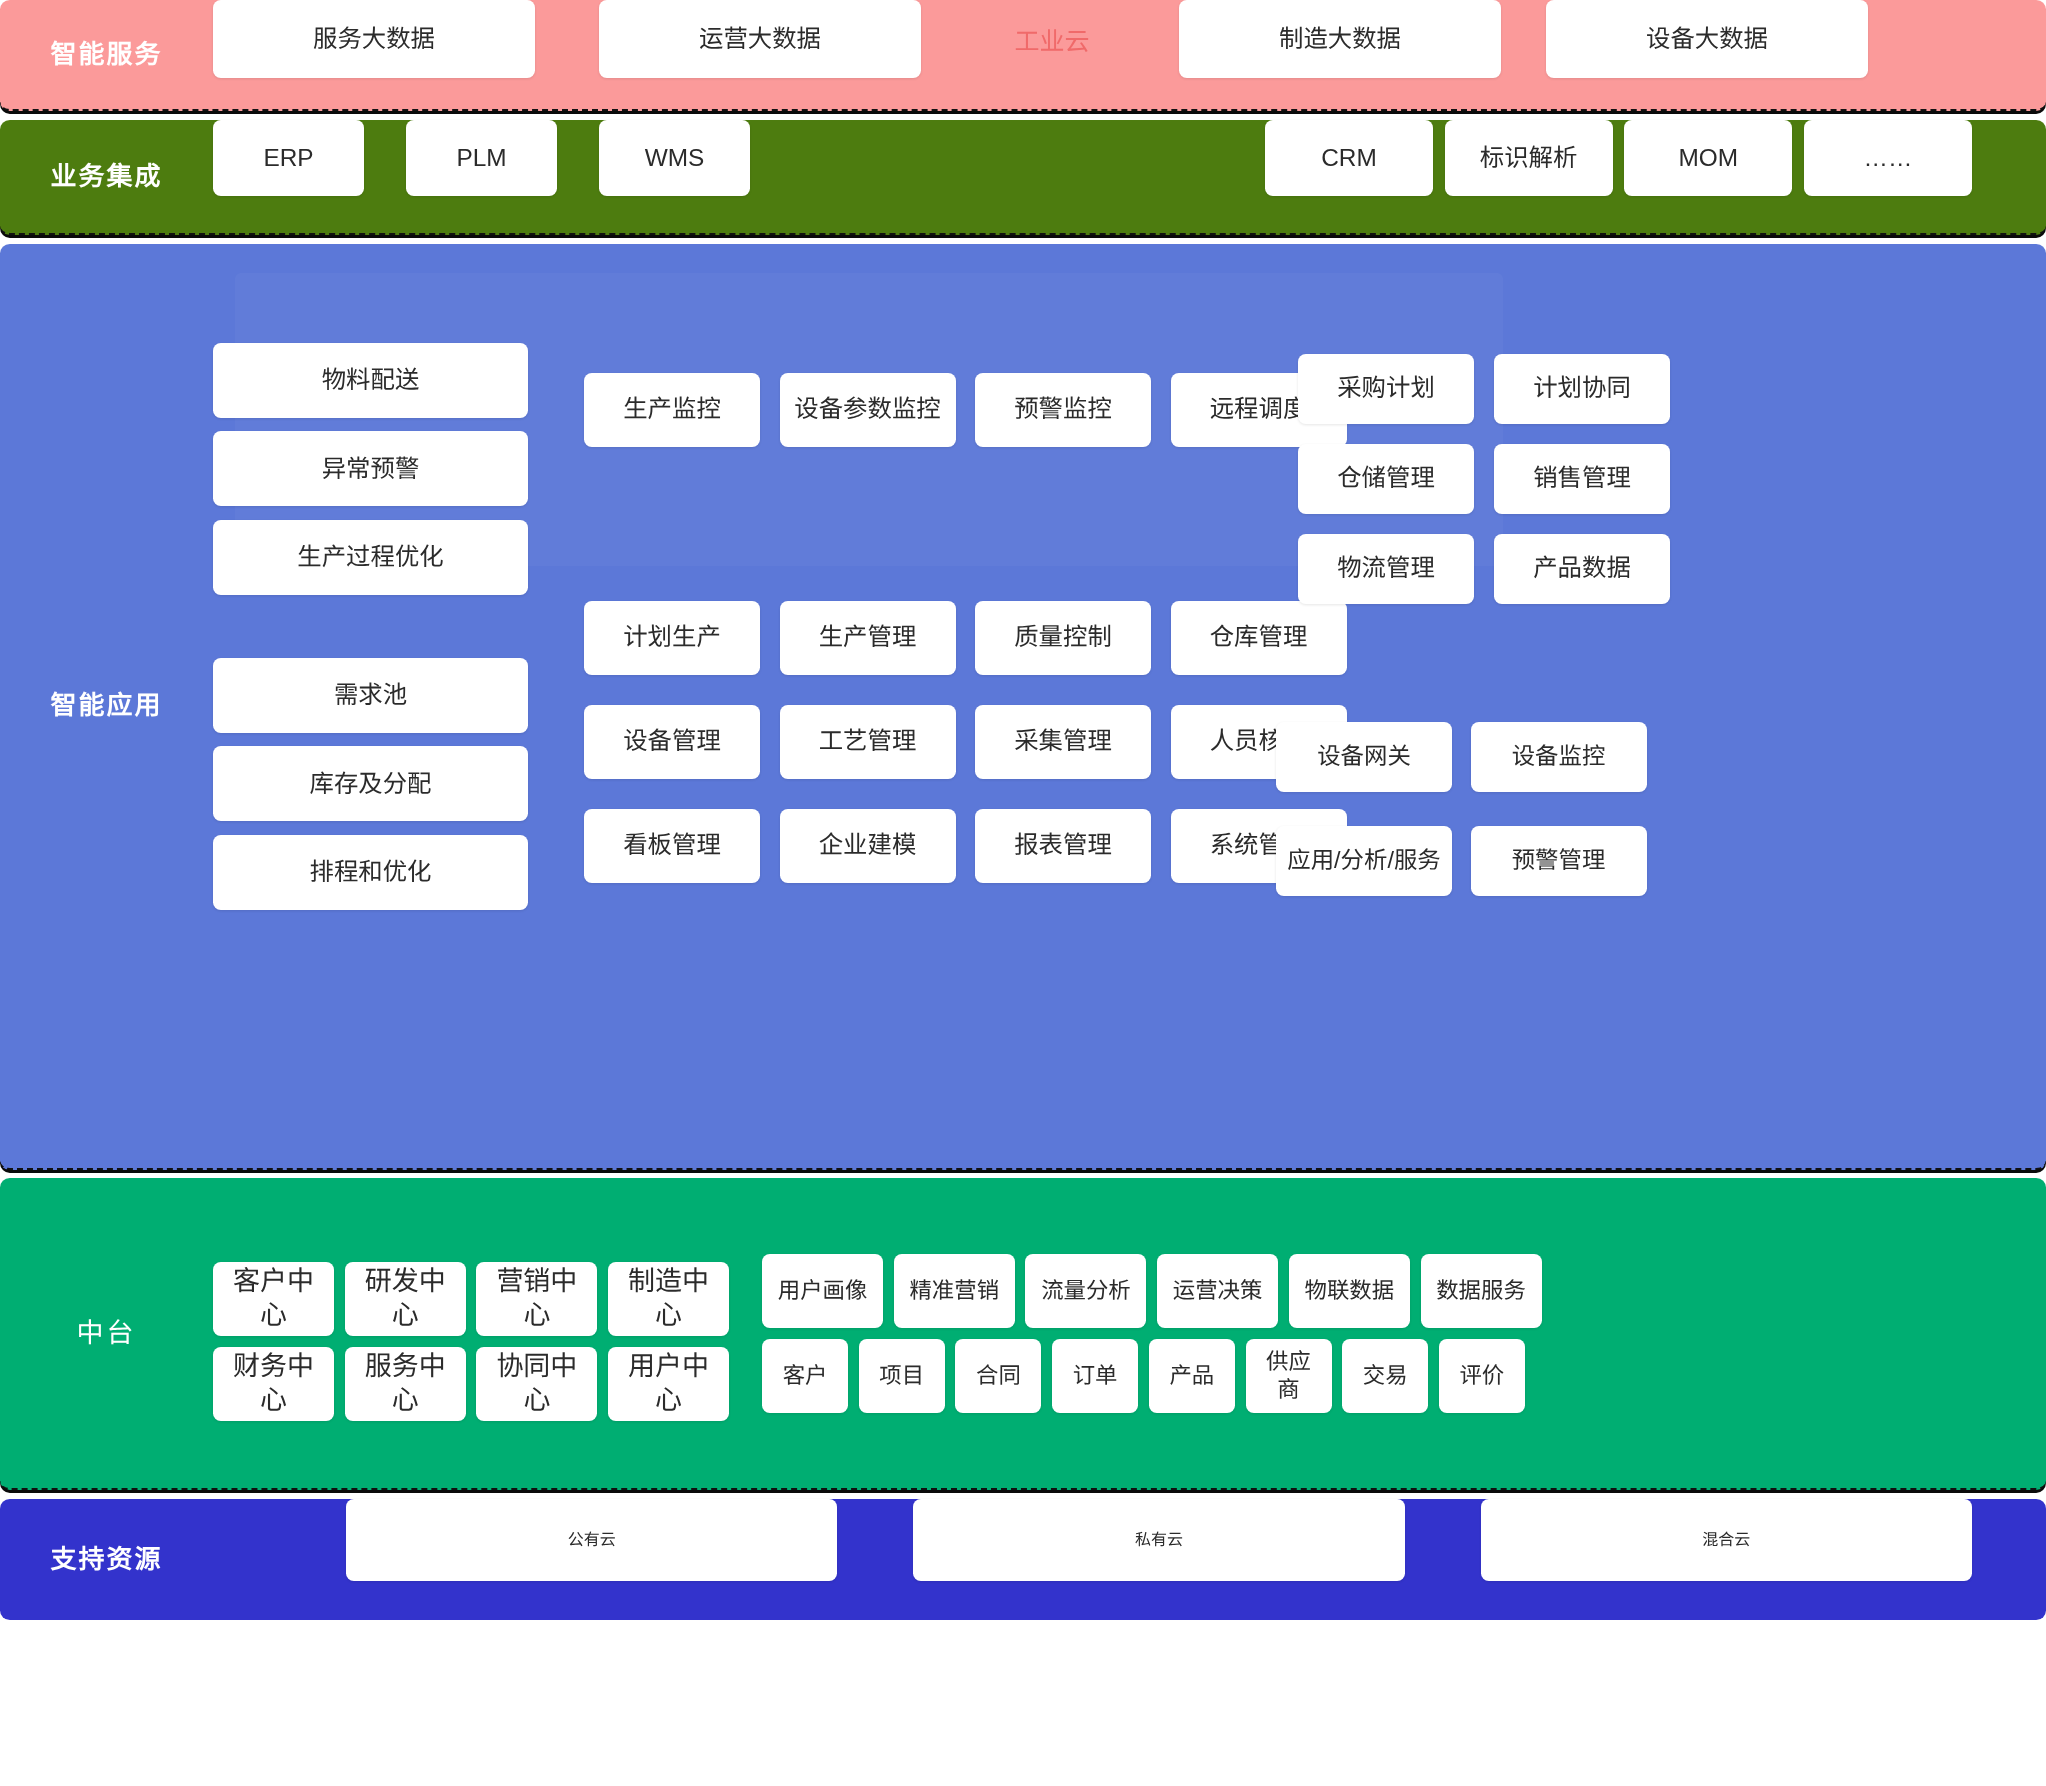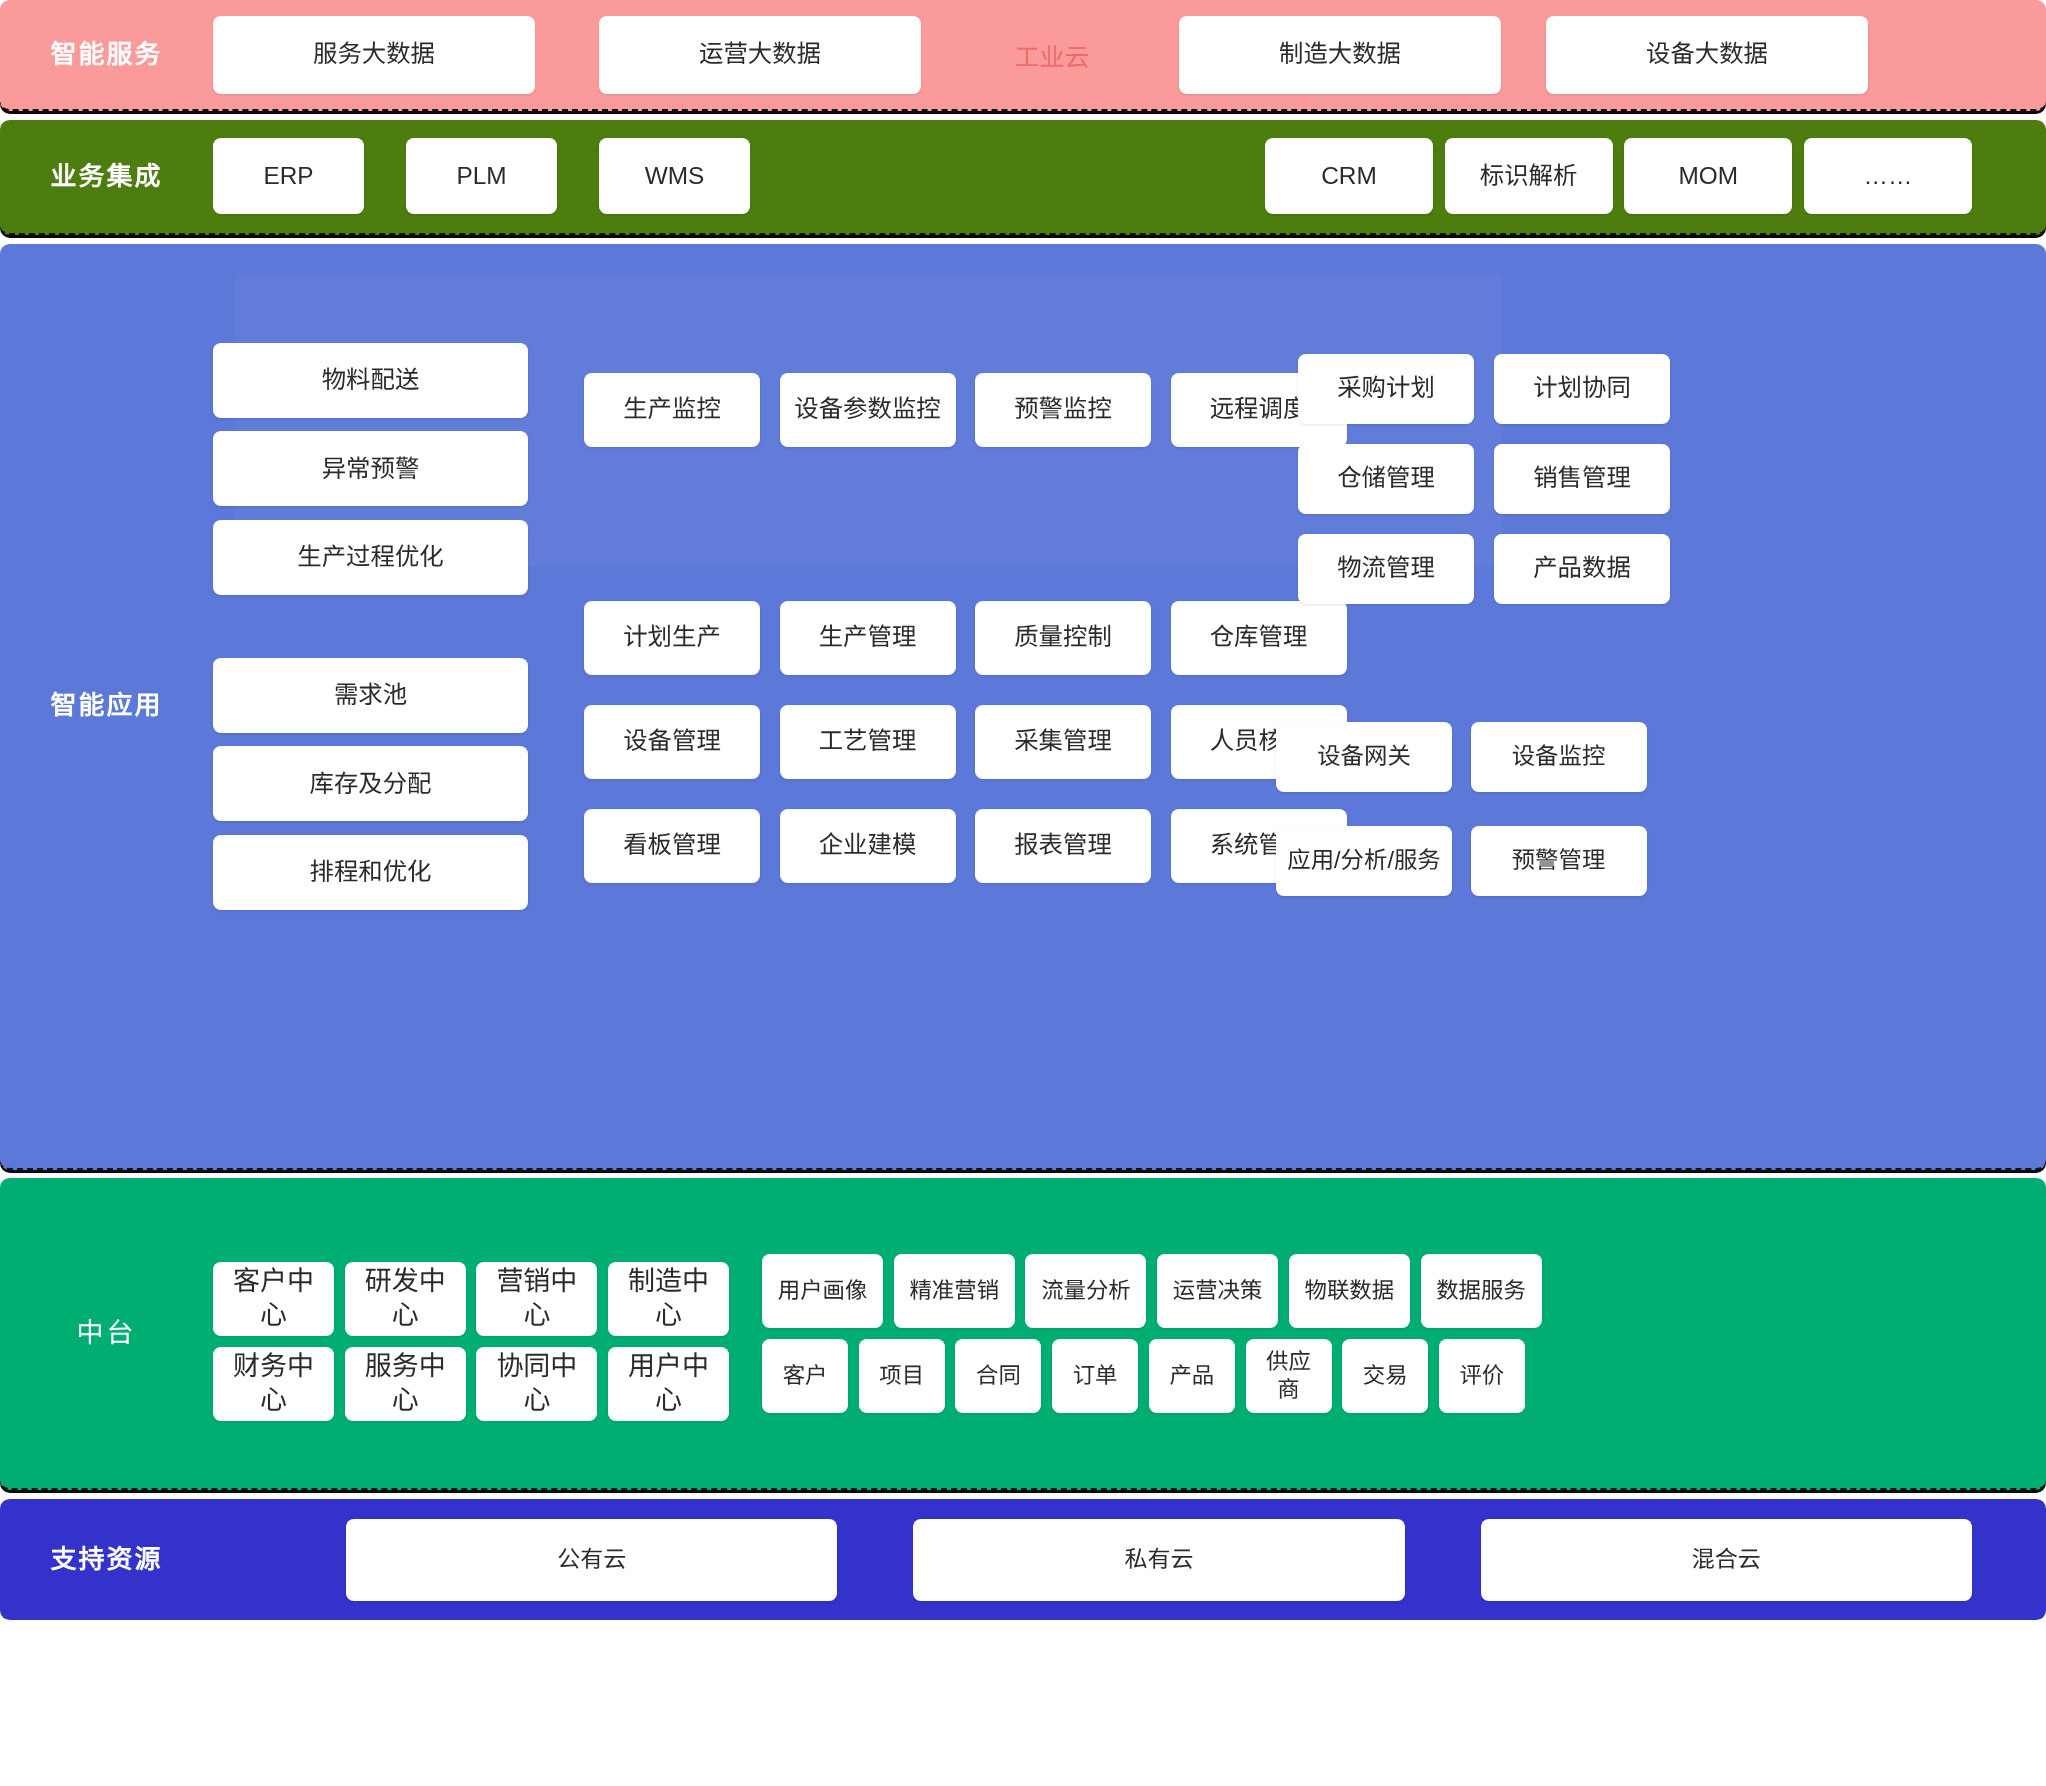--- a/index.html
+++ b/index.html
@@ -38,21 +38,21 @@
     letter-spacing: 2px;
     text-align: center;
     line-height: 1.2;
     user-select: none;
   }
   .band-body {
     flex: 1 1 auto;
     position: relative;
     height: 100%;
     display: flex;
-    align-items: center;
+    align-items: flex-start;
   }
 
   
   .chip {
     background: #ffffff;
     border-radius: 7.8px;
     display: flex;
     align-items: center;
     justify-content: center;
     text-align: center;
@@ -235,21 +235,21 @@
     display: flex;
     align-items: center;
     gap: 76px;
     width: 100%;
     padding-left: 133px;
     padding-right: 74px;
   }
   #resource-row .chip {
     flex: 1 1 0;
     height: 82px;
-    font-size: 23px;
+    font-size: 16px;
   }
 </style>
 </head>
 <body>
 
 <div class="diagram">
 
   <section class="band" id="band-service">
     <div class="band-label">智能服务</div>
     <div class="band-body">

